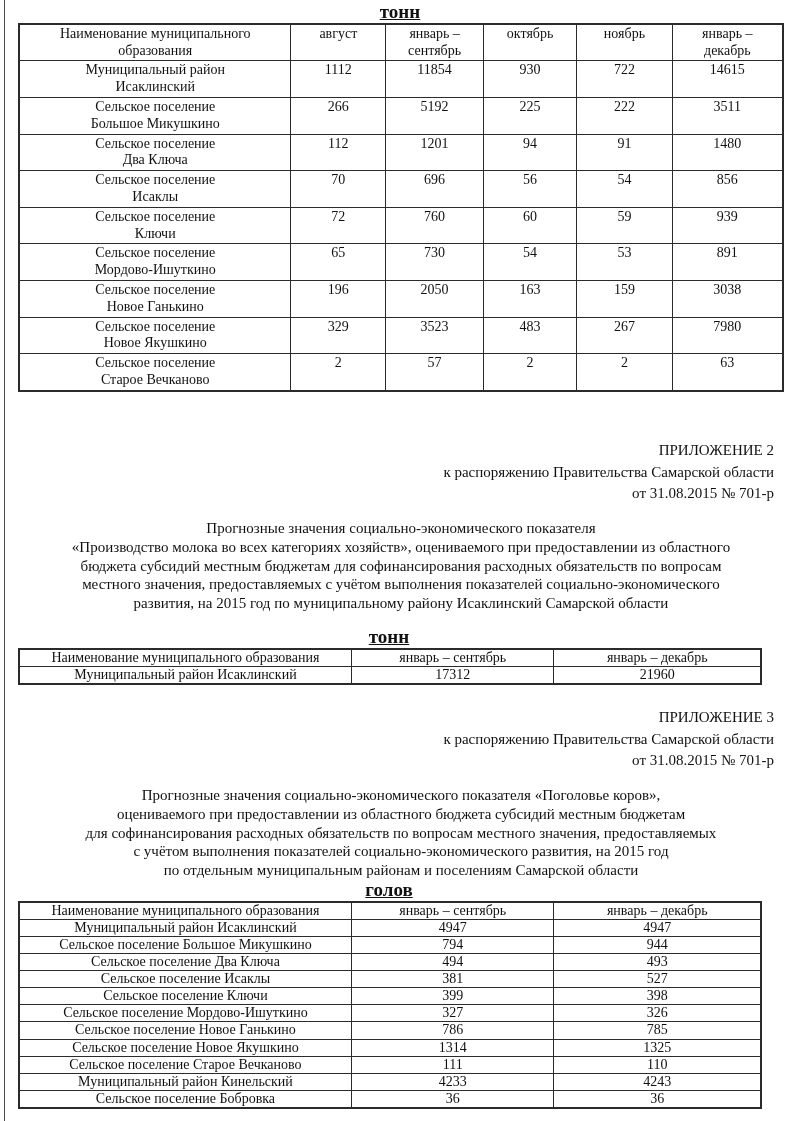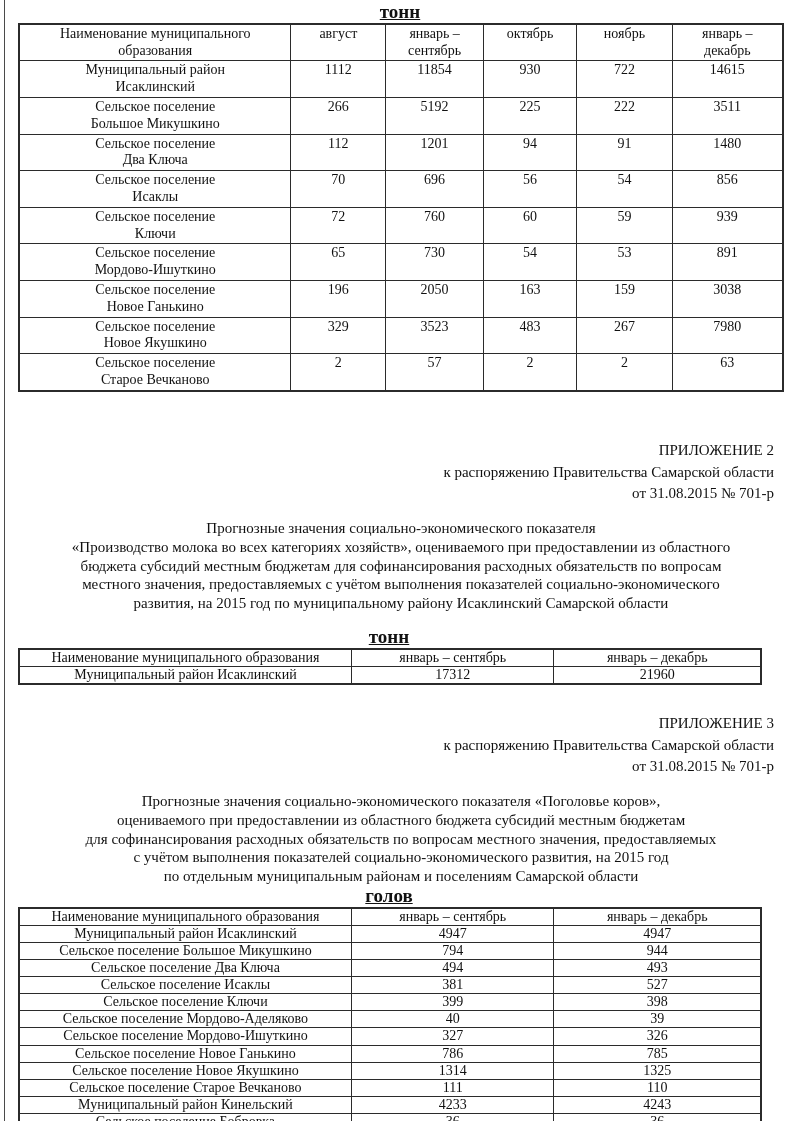--- a/index.html
+++ b/index.html
@@ -58,21 +58,21 @@
   }
 
   .appendix-heading {
     text-align: right;
     font-size: 15px;
     line-height: 1.45;
     padding-right: 10px;
     white-space: pre-line;
   }
   .appendix-heading.first { margin-top: 48px; }
-  .appendix-heading.second { margin-top: 28px; }
+  .appendix-heading.second { margin-top: 22px; }
 
   .appendix-title {
     margin-top: 14px;
     text-align: center;
     font-size: 15px;
     line-height: 1.25;
     white-space: pre-line;
     font-family: Liberation Serif, serif;
   }
 
@@ -272,25 +272,20 @@
           <td class="cell-name">Сельское поселение Исаклы</td>
           <td class="cell-num">381</td>
           <td class="cell-num">527</td>
         </tr>
         <tr>
           <td class="cell-name">Сельское поселение Ключи</td>
           <td class="cell-num">399</td>
           <td class="cell-num">398</td>
         </tr>
         <tr>
-          <td class="cell-name">Сельское поселение Мордово-Аделяково</td>
-          <td class="cell-num">40</td>
-          <td class="cell-num">39</td>
-        </tr>
-        <tr>
           <td class="cell-name">Сельское поселение Мордово-Ишуткино</td>
           <td class="cell-num">327</td>
           <td class="cell-num">326</td>
         </tr>
         <tr>
           <td class="cell-name">Сельское поселение Новое Ганькино</td>
           <td class="cell-num">786</td>
           <td class="cell-num">785</td>
         </tr>
         <tr>

